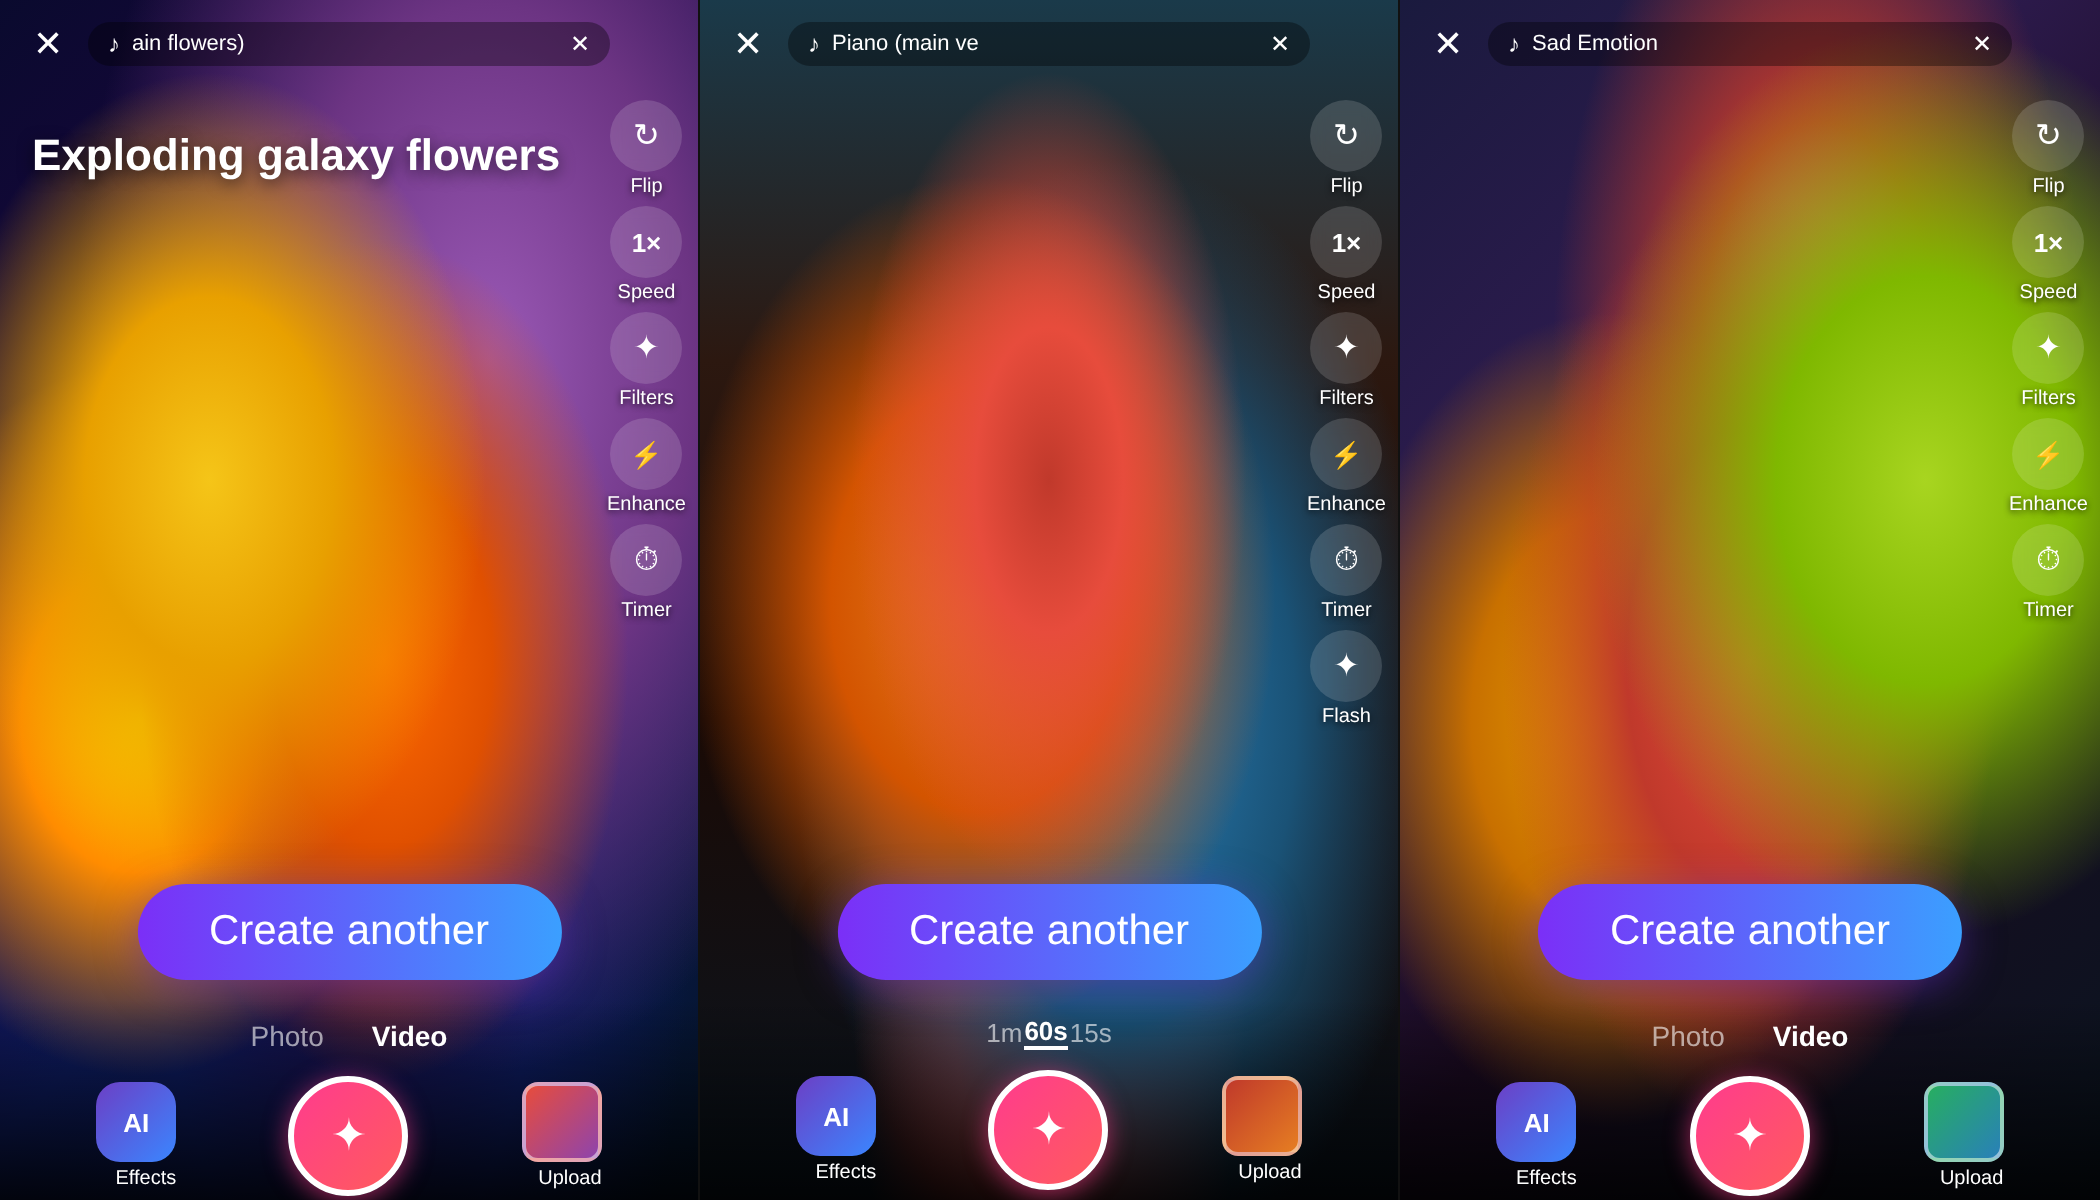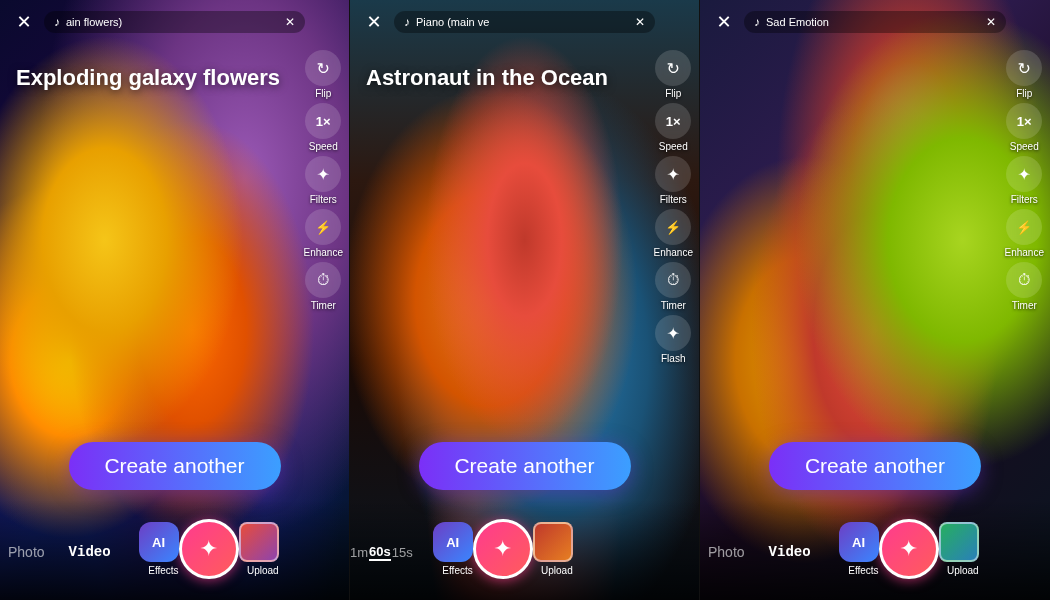--- a/index.html
+++ b/index.html
@@ -189,42 +189,41 @@
     
     .bottom-bar {
       position: absolute;
       bottom: 0;
       left: 0;
       right: 0;
       height: 100px;
       background: linear-gradient(to top, rgba(0,0,0,0.85) 0%, transparent 100%);
       z-index: 10;
       display: flex;
-      flex-direction: row;
+      flex-direction: column;
     }
 
     .mode-tabs {
       display: flex;
       align-items: center;
       justify-content: center;
       gap: 8px;
       padding: 8px 0 4px;
     }
 
     .mode-tab {
       color: rgba(255,255,255,0.6);
       font-size: 14px;
       cursor: pointer;
       padding: 2px 8px;
     }
 
     .mode-tab.active {
       color: white;
       font-weight: 600;
-      font-family: Liberation Mono, monospace;
     }
 
     
     .duration-tabs {
       display: flex;
       align-items: center;
       justify-content: center;
       gap: 1px;
       padding: 8px 0 4px;
     }
@@ -378,21 +377,20 @@
   <div class="top-bar">
     <div class="close-btn">✕</div>
     <div class="music-bar">
       <span class="music-icon">♪</span>
       <span class="music-text">Piano (main ve</span>
       <span class="music-x">✕</span>
     </div>
     <div style="width:28px"></div>
   </div>
 
-  <div class="image-title">Astronaut in the Ocean</div>
 
   <div class="right-controls">
     <div class="ctrl-btn">
       <div class="ctrl-icon">↻</div>
       <span class="ctrl-label">Flip</span>
     </div>
     <div class="ctrl-btn">
       <div class="ctrl-icon" style="font-size:13px;font-weight:700;">1×</div>
       <span class="ctrl-label">Speed</span>
     </div>

